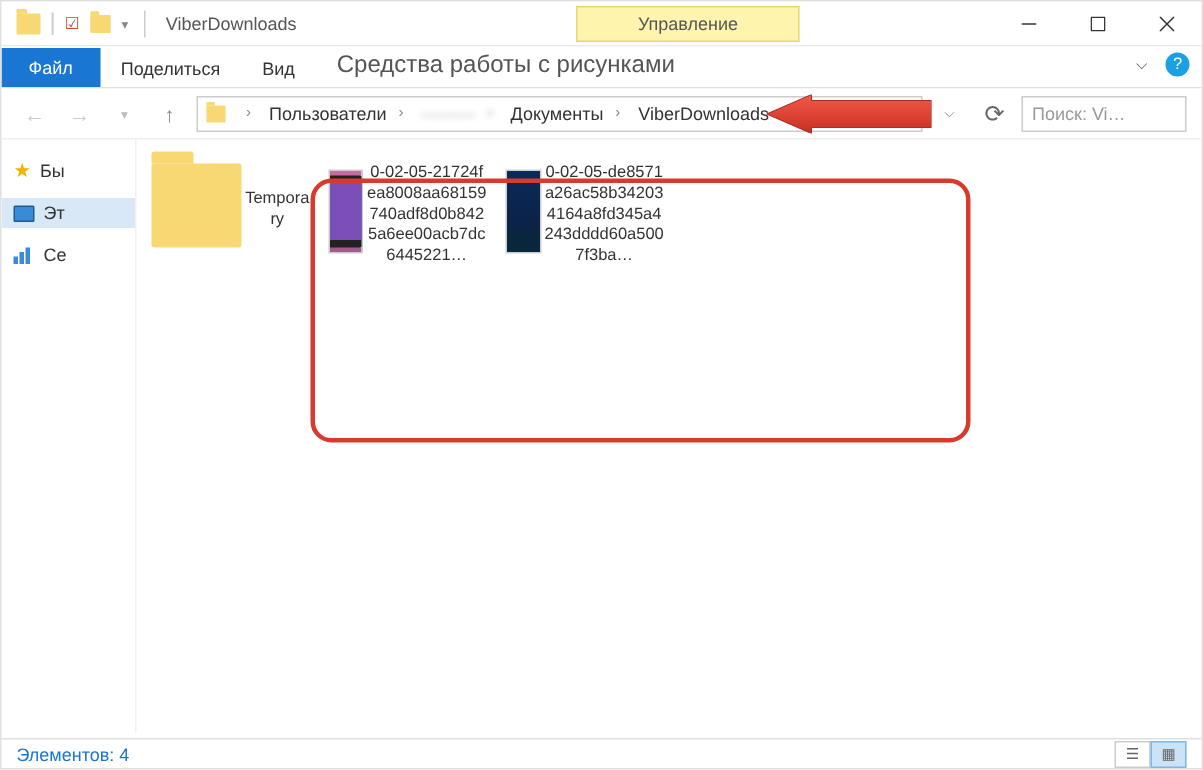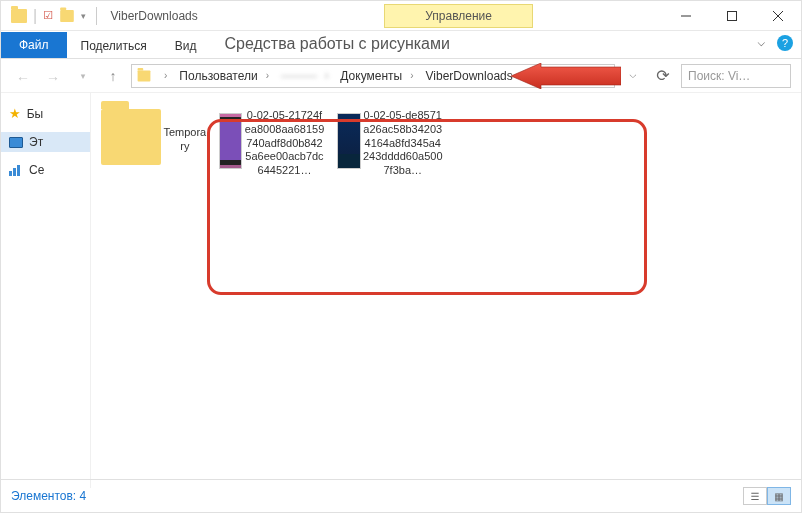--- a/index.html
+++ b/index.html
@@ -61,21 +61,21 @@
   .thumb-phone { background: linear-gradient(#c86aa4, #a25a8c); display:flex; align-items:center; justify-content:center; }
   .thumb-phone .phone { width:30px; height:48px; background:#222; border-radius:4px; display:flex; align-items:center; justify-content:center; }
   .thumb-phone .screen { width:26px; height:38px; background:#7b4fb8; }
   .thumb-night { background: linear-gradient(#0a2a5a, #0c1f3e); position:relative; }
   .thumb-night:after { content:''; position:absolute; bottom:0; left:0; right:0; height:14px; background:#08263c; }
   .fname { font-size:11px; color:#333; text-align:center; line-height:1.25; word-break:break-all; padding:0 2px; }
 
   .highlight { position:absolute; left:206px; top:118px; width:440px; height:176px; border:3px solid #d83b2c; border-radius:14px; pointer-events:none; }
 
   
-  .status { position:absolute; bottom:0; left:0; right:0; height:33px; border-top:1px solid #e0e0e0; display:flex; align-items:center; padding:0 10px; font-size:12px; color:#1976d2; }
+  .status { position:absolute; bottom:0; left:0; right:0; height:20px; border-top:1px solid #e0e0e0; display:flex; align-items:center; padding:0 10px; font-size:12px; color:#1976d2; }
   .status .views { margin-left:auto; display:flex; gap:0; }
   .viewbtn { width:24px; height:18px; border:1px solid #ccc; display:flex; align-items:center; justify-content:center; font-size:10px; color:#666; }
   .viewbtn.active { background:#cbe3f7; border-color:#7fb6e6; }
 </style>
 </head>
 <body>
 
 <div class="titlebar">
   <div class="left">
     <span class="folder-small"></span>

